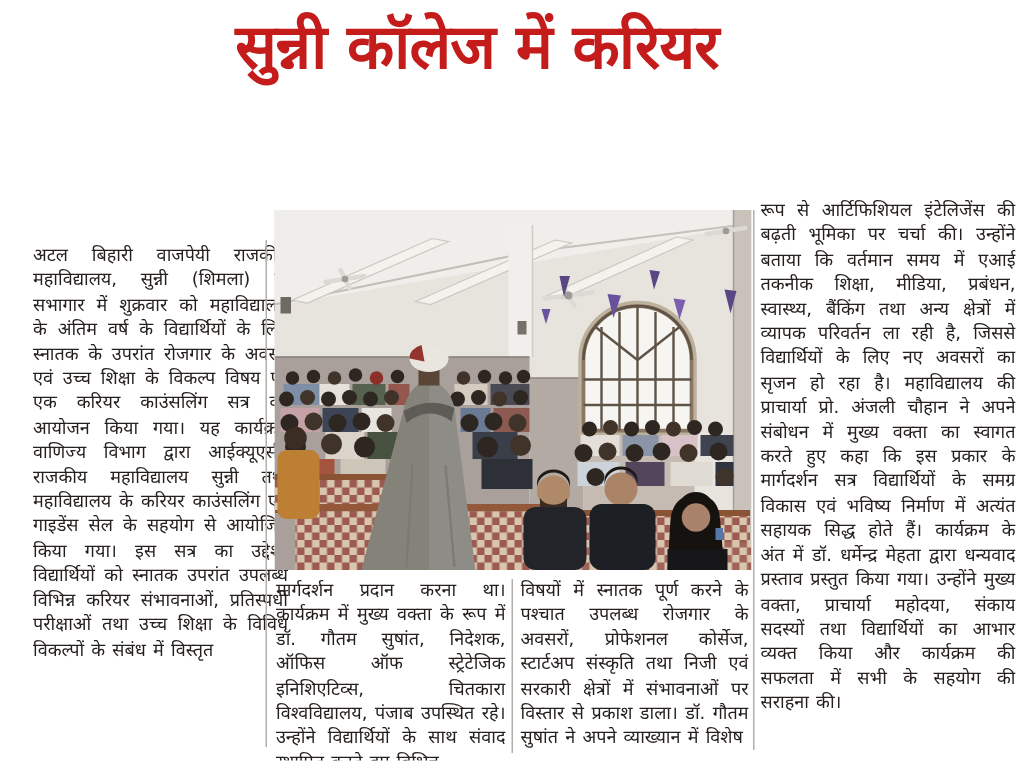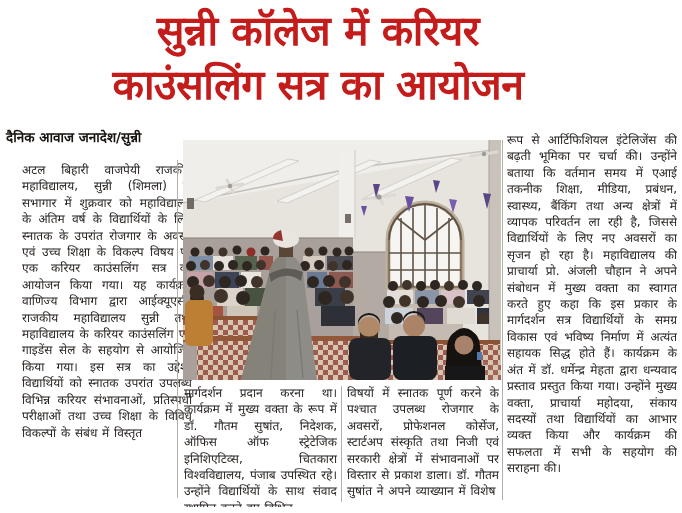--- a/index.html
+++ b/index.html
@@ -39,24 +39,22 @@
   }
   .photo svg{display:block;width:100%;height:100%;}
 </style>
 </head>
 <body>
 
 <div class="page">
 
   <div class="headline">
     <div>सुन्नी कॉलेज  में करियर</div>
-    <div>काउंसलिंग सत्र का आयोजन</div>
   </div>
 
-  <div class="byline">दैनिक आवाज जनादेश/सुन्नी</div>
 
   <div class="bodycol col-left">अटल बिहारी वाजपेयी राजकीय महाविद्यालय, सुन्नी (शिमला) के सभागार में शुक्रवार को महाविद्यालय के अंतिम वर्ष के विद्यार्थियों के लिए स्नातक के उपरांत रोजगार के अवसर एवं उच्च शिक्षा के विकल्प विषय पर एक करियर काउंसलिंग सत्र का आयोजन किया गया। यह कार्यक्रम वाणिज्य विभाग द्वारा आईक्यूएसी, राजकीय महाविद्यालय सुन्नी तथा महाविद्यालय के करियर काउंसलिंग एवं गाइडेंस सेल के सहयोग से आयोजित किया गया। इस सत्र का उद्देश्य विद्यार्थियों को स्नातक उपरांत उपलब्ध विभिन्न करियर संभावनाओं, प्रतिस्पर्धी परीक्षाओं तथा उच्च शिक्षा के विविध विकल्पों के संबंध में विस्तृत</div>
 
   <div class="photo">
     <svg viewBox="0 0 318 240" preserveAspectRatio="none">
       <defs>
         <pattern id="chk" patternUnits="userSpaceOnUse" width="10" height="10">
           <rect width="10" height="10" fill="#d7c6ad"></rect>
           <rect x="0" y="0" width="5" height="5" fill="#9c5a50"></rect>
           <rect x="5" y="5" width="5" height="5" fill="#9c5a50"></rect>

